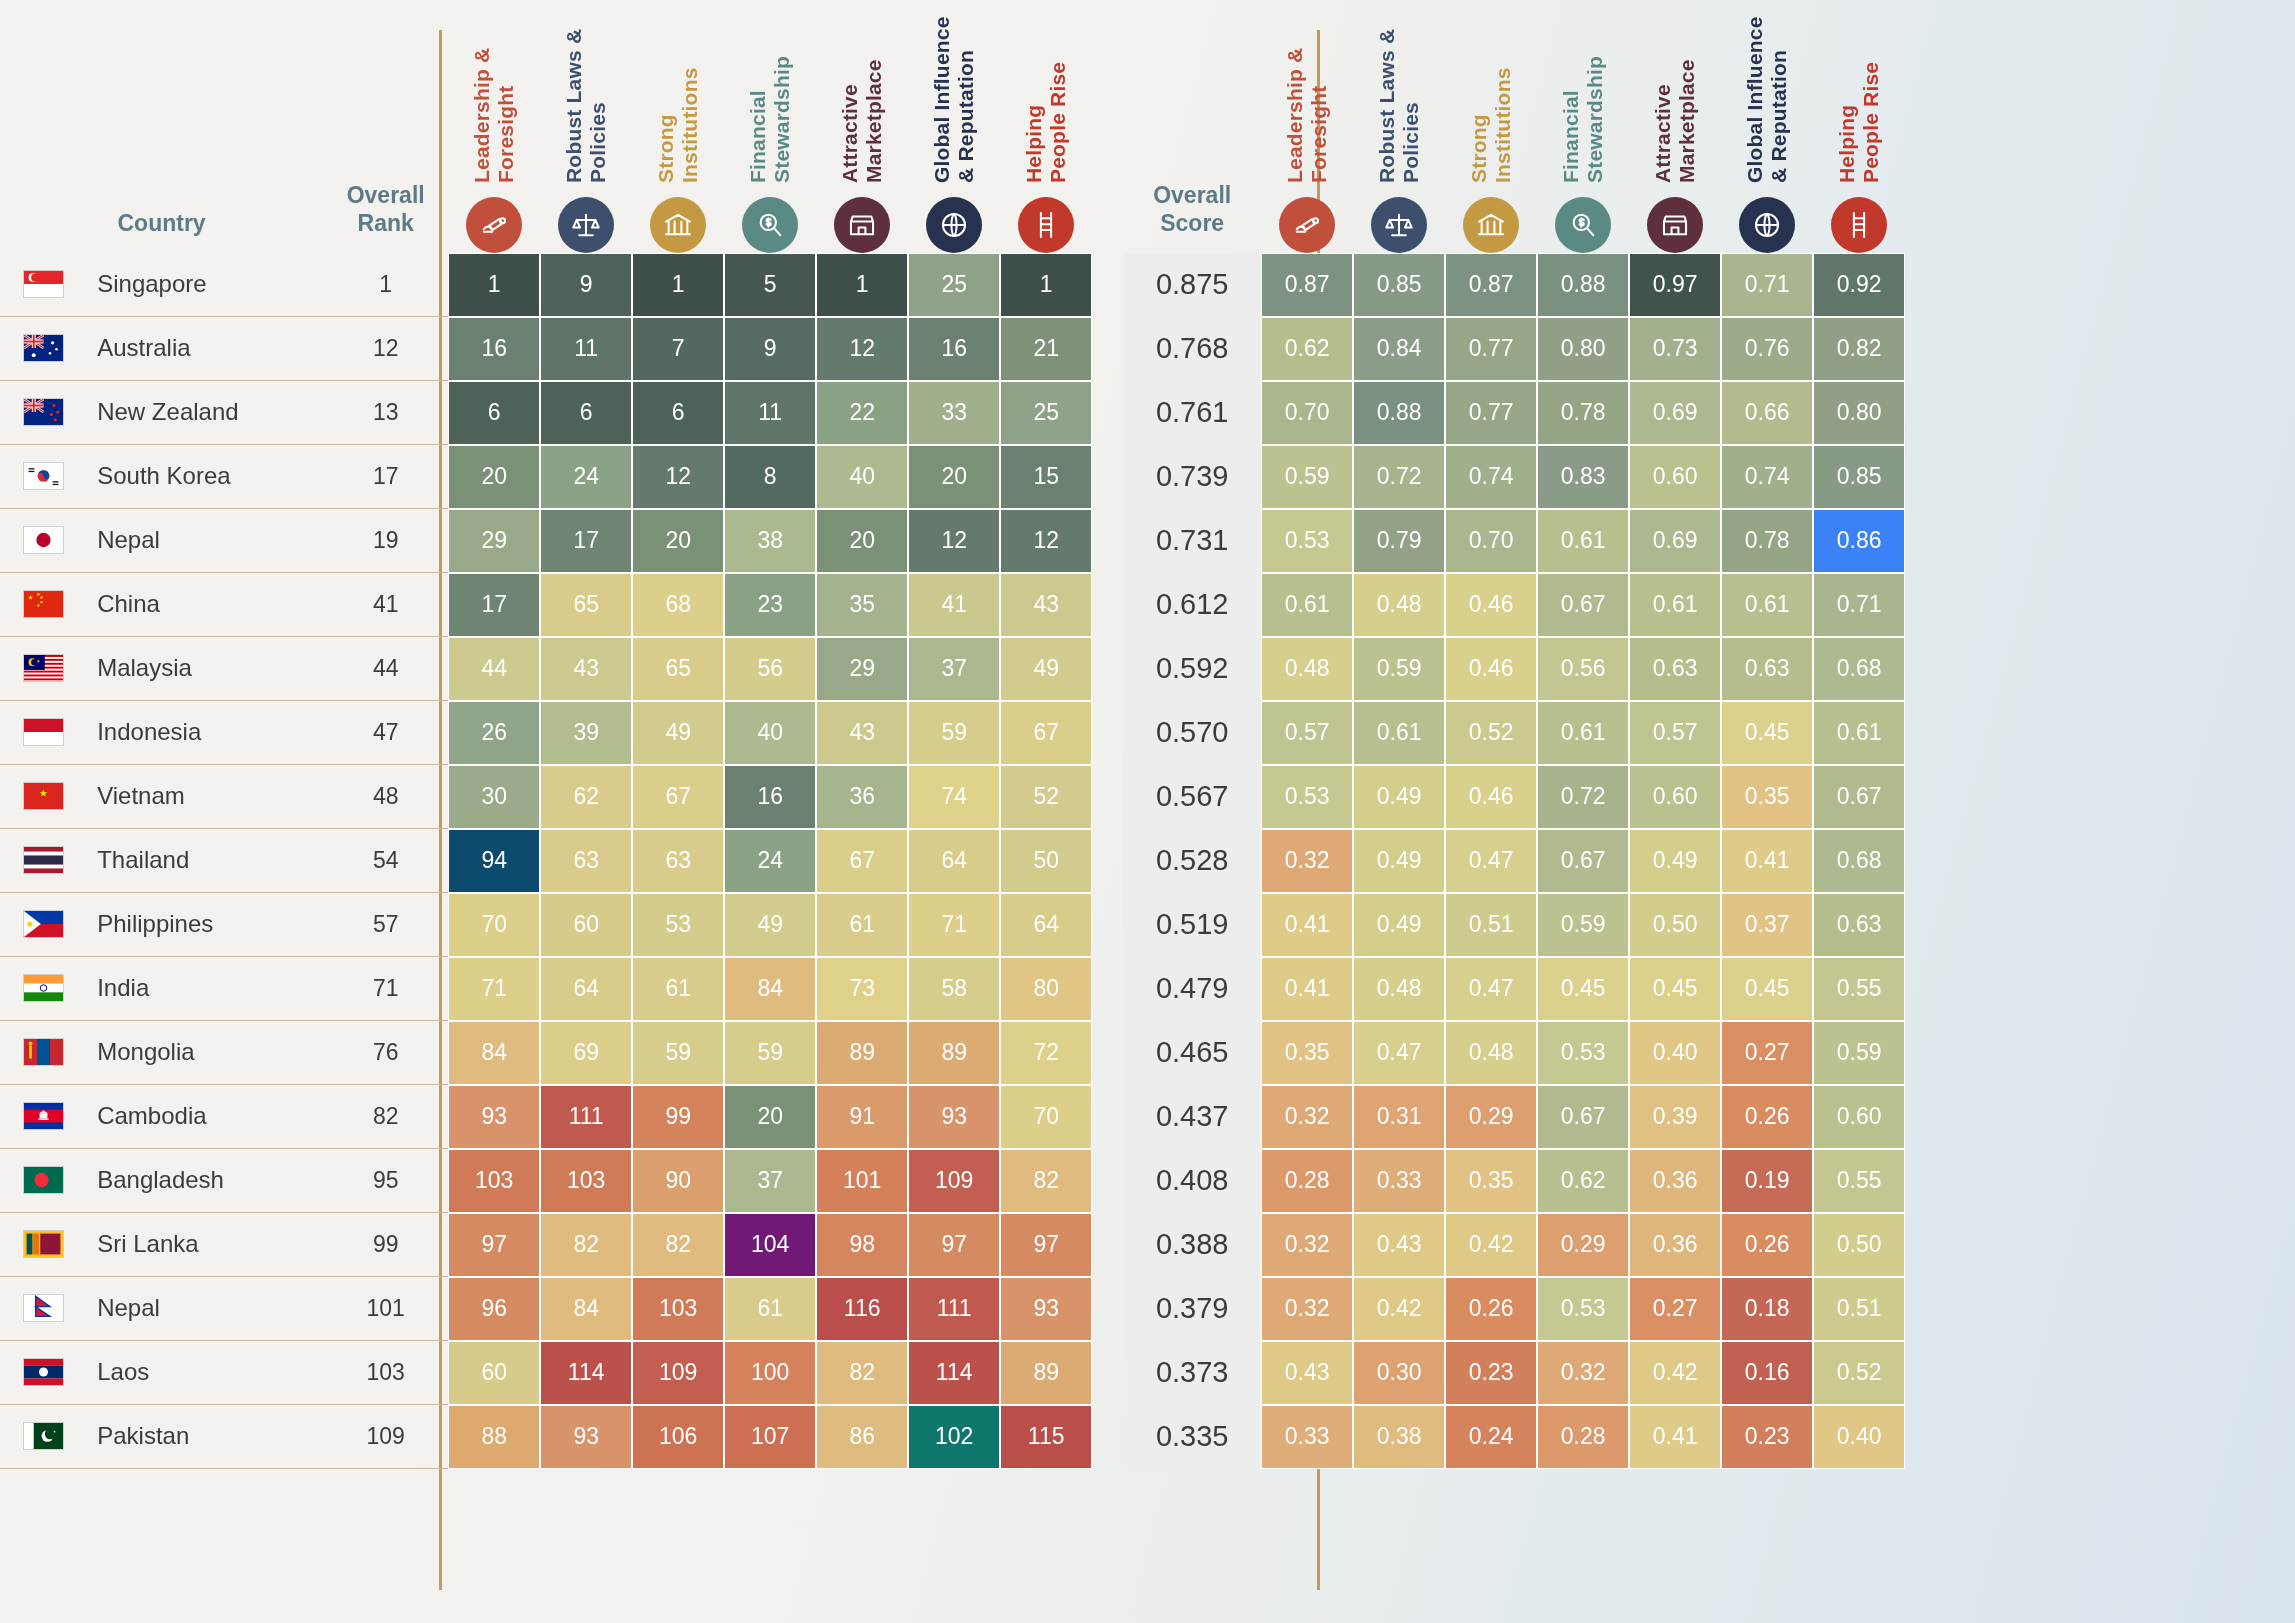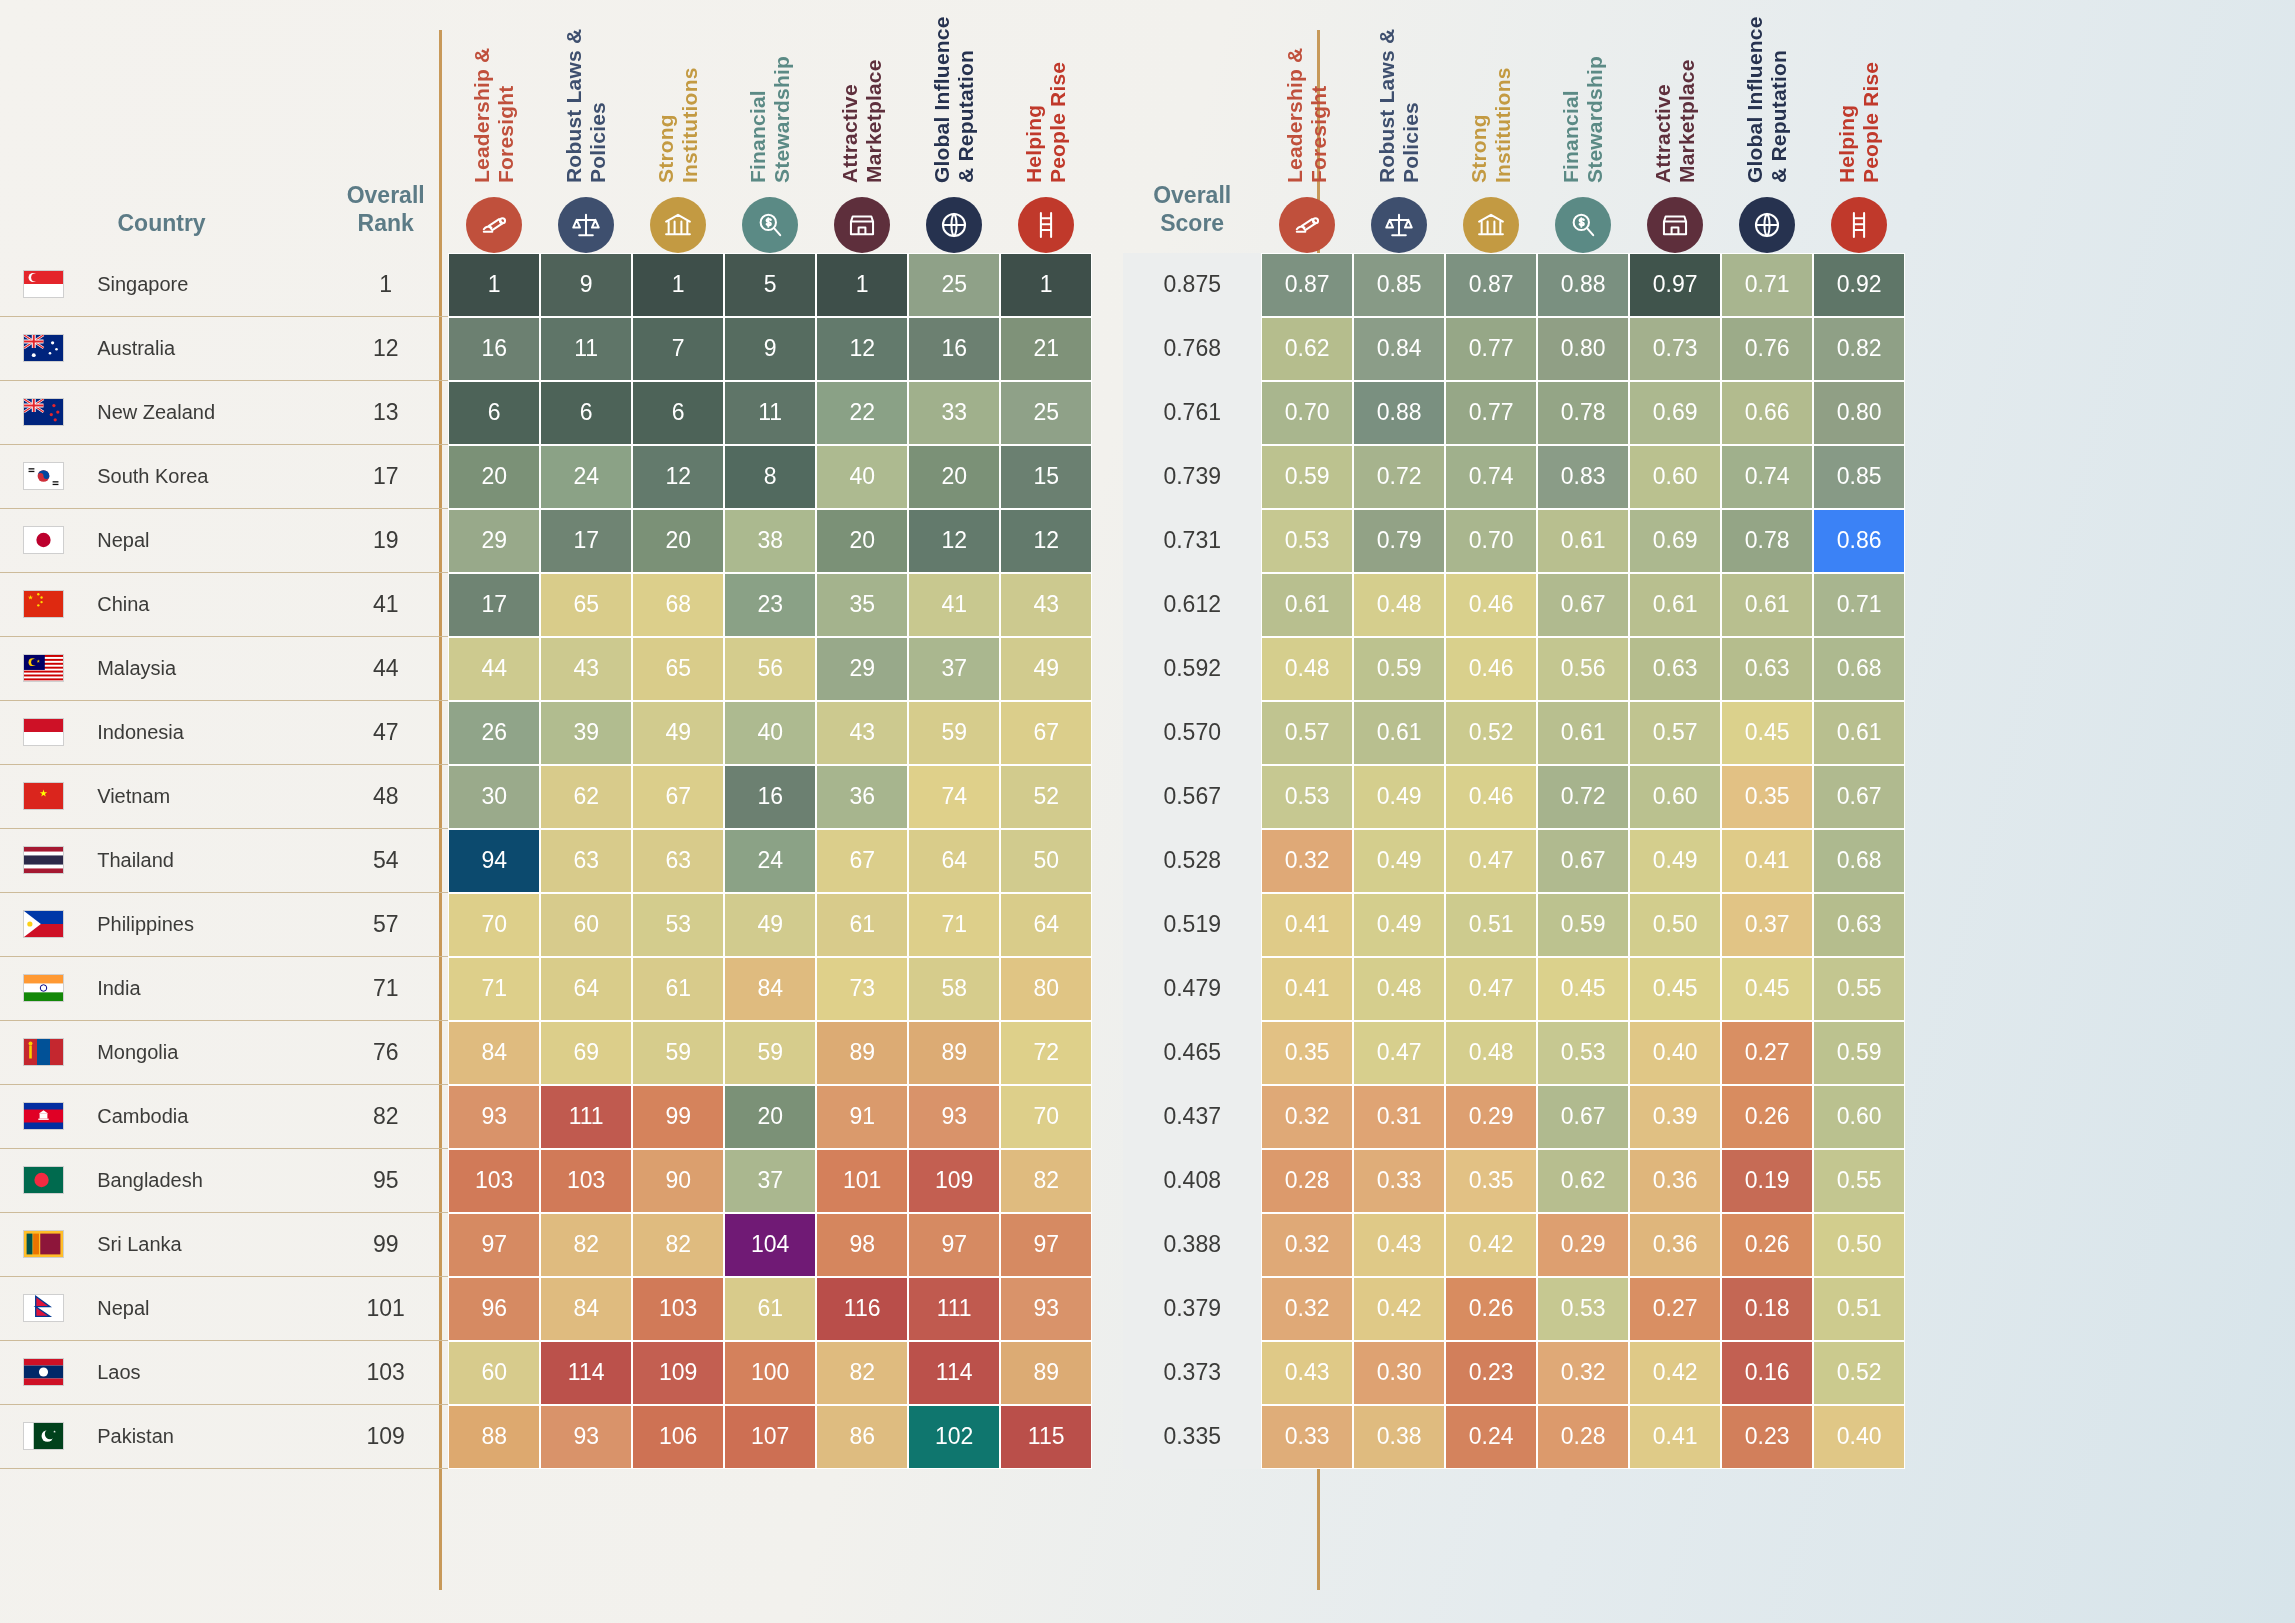--- a/index.html
+++ b/index.html
@@ -40,30 +40,30 @@
     padding-bottom:15.3px;
   }
   .hdr-country{
     font-weight:bold;font-size:23px;color:#5c7b86;text-align:center;padding-bottom:15.3px;
   }
 
   
   tbody td{height:60px;}
   .c-flagcell{width:85px;text-align:center;}
   .c-country{
-    width:225px;font-size:20px;color:#3b3b39;padding-left:10.2px;
+    width:225px;font-size:24px;color:#3b3b39;padding-left:10.2px;
     border-bottom:1.3px solid #cdbb9a;
   }
   .c-flagcell{border-bottom:1.3px solid #cdbb9a;}
   .c-rank{
     width:123px;text-align:center;font-size:23px;color:#3b3b39;
     border-bottom:1.3px solid #cdbb9a;
   }
   .c-score{
-    width:136px;text-align:center;font-size:23px;color:#3b3b39;
+    width:136px;text-align:center;font-size:29px;color:#3b3b39;
     background:#eceeee;
   }
   .cell{
     width:88px;text-align:center;font-size:23px;color:#fff;
     border:1.3px solid #ffffff;
   }
   .spacer{width:29px;}
 
   .flag{
     width:41px;height:28px;display:inline-block;position:relative;

